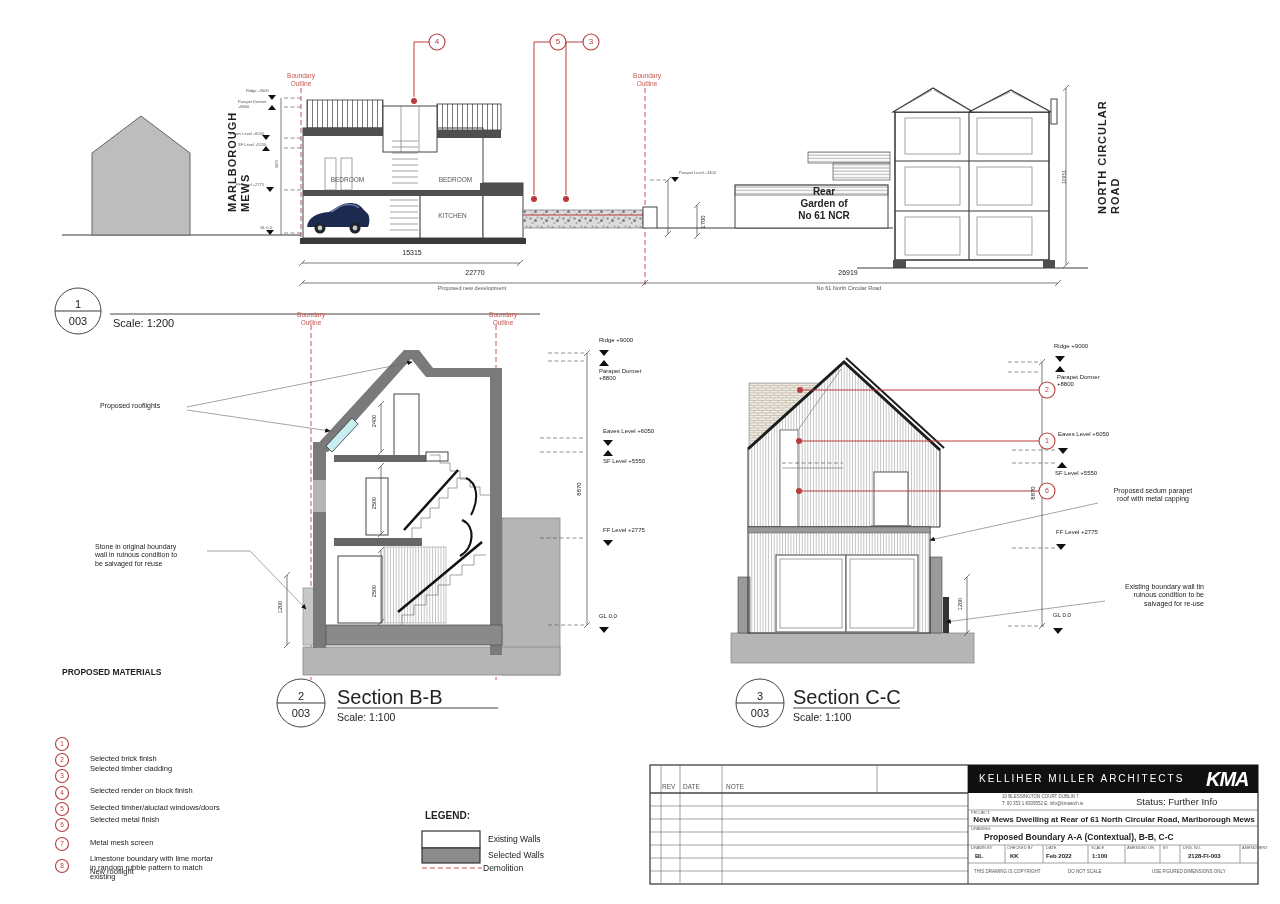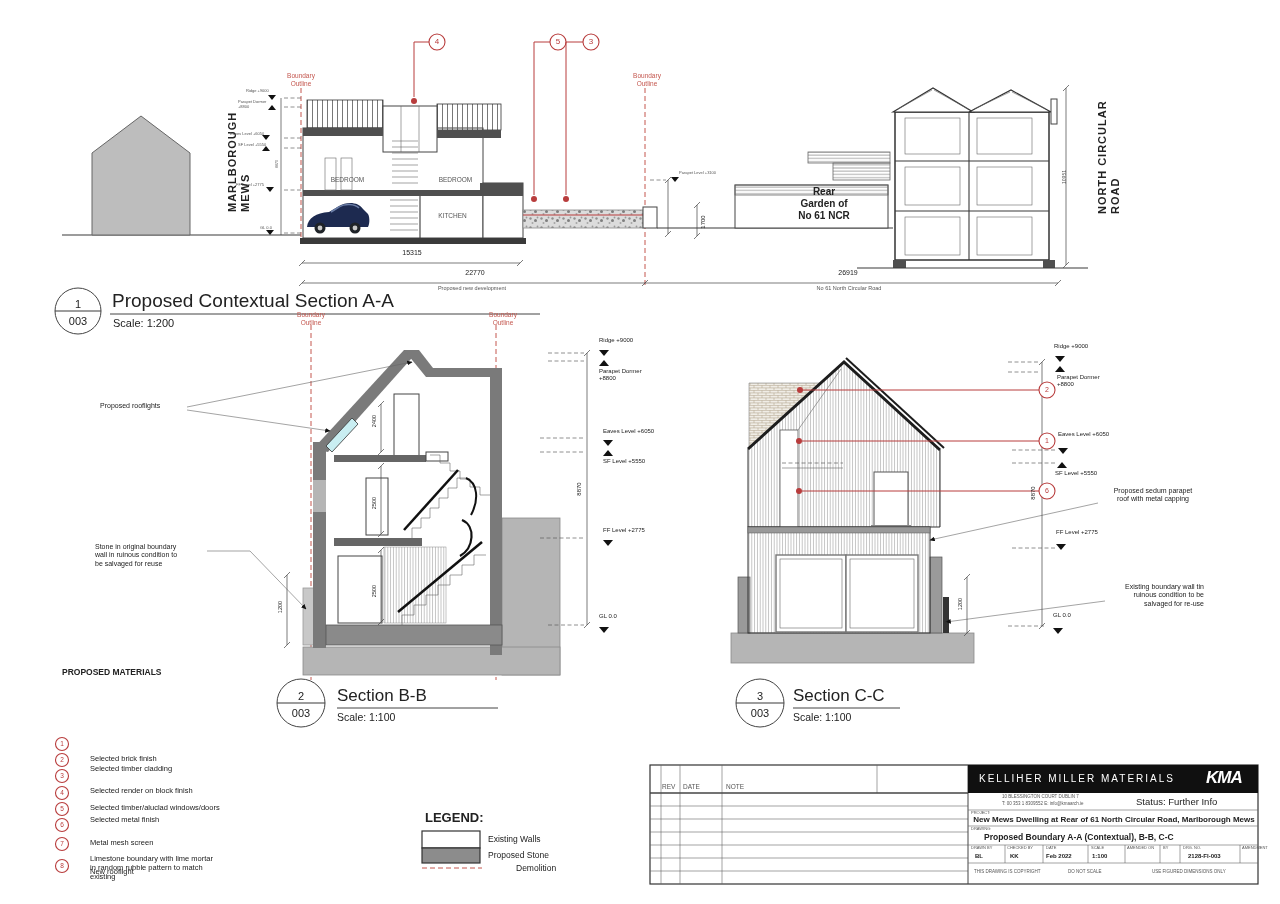--- a/index.html
+++ b/index.html
@@ -9,23 +9,23 @@
   #sheet{position:relative;width:1280px;height:904px;background:#ffffff;overflow:hidden;
          font-family:"Liberation Sans",sans-serif;}
   svg{position:absolute;left:0;top:0;}
   .t{position:absolute;color:var(--ink);font-family:"Liberation Sans",sans-serif;
      white-space:pre-line;line-height:1.18;}
   .b{font-weight:bold}.c{text-align:center}.rr{text-align:right}
   .red{color:var(--red)}.red2{color:var(--red2)}.gy{color:#555}.wh{color:#fff}
   .rot{transform:rotate(-90deg);transform-origin:0 0;}
   .s35{font-size:3.5px}.s4{font-size:4px}.s45{font-size:4.5px}.s5{font-size:5px}
   .s55{font-size:5.5px}.s6{font-size:6px}.s65{font-size:6.5px}.s7{font-size:7px}
-  .s75{font-size:7.5px}.s8{font-size:8px}.s85{font-size:8.5px}.s9{font-size:13px}
+  .s75{font-size:7.5px}.s8{font-size:8px}.s85{font-size:8.5px}.s9{font-size:10px}
   .s95{font-size:9.5px}.s10{font-size:10px}.s105{font-size:10.5px}.s11{font-size:11px}
-  .s17{font-size:17px}.s19{font-size:19px}
+  .s17{font-size:20px}.s19{font-size:19px}
   .ls1{letter-spacing:1px}.ls2{letter-spacing:2px}
   
   .ln{stroke:#3a3a3a;stroke-width:1.1;fill:none}
   .thin{stroke:#666;stroke-width:.6;fill:none}
   .dim{stroke:#444;stroke-width:.7;fill:none}
   .dash{stroke:#555;stroke-width:.65;stroke-dasharray:4 2.5;fill:none}
   .wall{fill:var(--wall);stroke:none}
   .dk{fill:#4f4f4f;stroke:none}
   .gnd{fill:var(--ground);stroke:#8a8a8a;stroke-width:.8}
   .white{fill:#fff;stroke:#444;stroke-width:1}
@@ -402,21 +402,20 @@
 Garden of
 No 61 NCR</div>
 <div class="t rot c s5 gy" style="left:1062px;top:198px;width:42px">10951</div>
 <div class="t c s7" style="left:392px;top:249px;width:40px">15315</div>
 <div class="t c s7" style="left:455px;top:269px;width:40px">22770</div>
 <div class="t c s7" style="left:828px;top:269px;width:40px">26919</div>
 <div class="t c s55 gy" style="left:418px;top:285px;width:108px">Proposed new development</div>
 <div class="t c s55 gy" style="left:793px;top:285px;width:112px">No 61 North Circular Road</div>
 <div class="t c s11" style="left:70px;top:298px;width:16px">1</div>
 <div class="t c s11" style="left:64px;top:315px;width:28px">003</div>
-<div class="t s19" style="left:112px;top:290px">Proposed Contextual Section A-A</div>
 <div class="t s11" style="left:113px;top:317px">Scale: 1:200</div>
 
 <div class="t c red2 s65" style="left:288px;top:311px;width:46px">Boundary
 Outline</div>
 <div class="t c red2 s65" style="left:480px;top:311px;width:46px">Boundary
 Outline</div>
 <div class="t s7" style="left:100px;top:402px">Proposed rooflights</div>
 <div class="t s7" style="left:95px;top:543px">Stone in original boundary
 wall in ruinous condition to
 be salvaged for reuse</div>
@@ -474,27 +473,27 @@
 <div class="t s75" style="left:90px;top:868px">New rooflight</div>
 <div class="t c red s65" style="left:56px;top:840px;width:12px">7</div>
 <div class="t s75" style="left:90px;top:839px">Metal mesh screen</div>
 <div class="t c red s65" style="left:56px;top:862px;width:12px">8</div>
 <div class="t s75" style="left:90px;top:855px">Limestone boundary with lime mortar
 in random rubble pattern to match
 existing</div>
 
 <div class="t b s9" style="left:425px;top:810px">LEGEND:</div>
 <div class="t s85" style="left:488px;top:834px">Existing Walls</div>
-<div class="t s85" style="left:488px;top:850px">Proposed Stone</div>
-<div class="t s85" style="left:516px;top:863px">Demolition</div>
+<div class="t s85" style="left:488px;top:850px">Selected Walls</div>
+<div class="t s85" style="left:483px;top:863px">Demolition</div>
 
 <div class="t s65 gy" style="left:662px;top:783px">REV</div>
 <div class="t s65 gy" style="left:683px;top:783px">DATE</div>
 <div class="t s65 gy" style="left:726px;top:783px">NOTE</div>
-<div class="t wh s10 ls2" style="left:979px;top:773px">KELLIHER MILLER MATERIALS</div>
+<div class="t wh s10 ls2" style="left:979px;top:773px">KELLIHER MILLER ARCHITECTS</div>
 <div class="t wh b s17" style="left:1206px;top:768px;font-style:italic;letter-spacing:-1px">KMA</div>
 <div class="t s45 gy" style="left:1002px;top:794px">10  BLESSINGTON COURT        DUBLIN 7</div>
 <div class="t s45 gy" style="left:1002px;top:801px">T: 00 353 1 8309552        E: info@kmaarch.ie</div>
 <div class="t s95" style="left:1136px;top:796px">Status: Further Info</div>
 <div class="t s4 gy" style="left:971px;top:811px">PROJECT:</div>
 <div class="t c b s8" style="left:972px;top:815px;width:284px">New Mews Dwelling at Rear of 61 North Circular Road, Marlborough Mews</div>
 <div class="t s4 gy" style="left:971px;top:827px">DRAWING:</div>
 <div class="t b s85" style="left:984px;top:832px">Proposed Boundary A-A (Contextual), B-B, C-C</div>
 <div class="t s4 gy" style="left:971px;top:846px">DRAWN BY</div>
 <div class="t s4 gy" style="left:1007px;top:846px">CHECKED BY</div>

